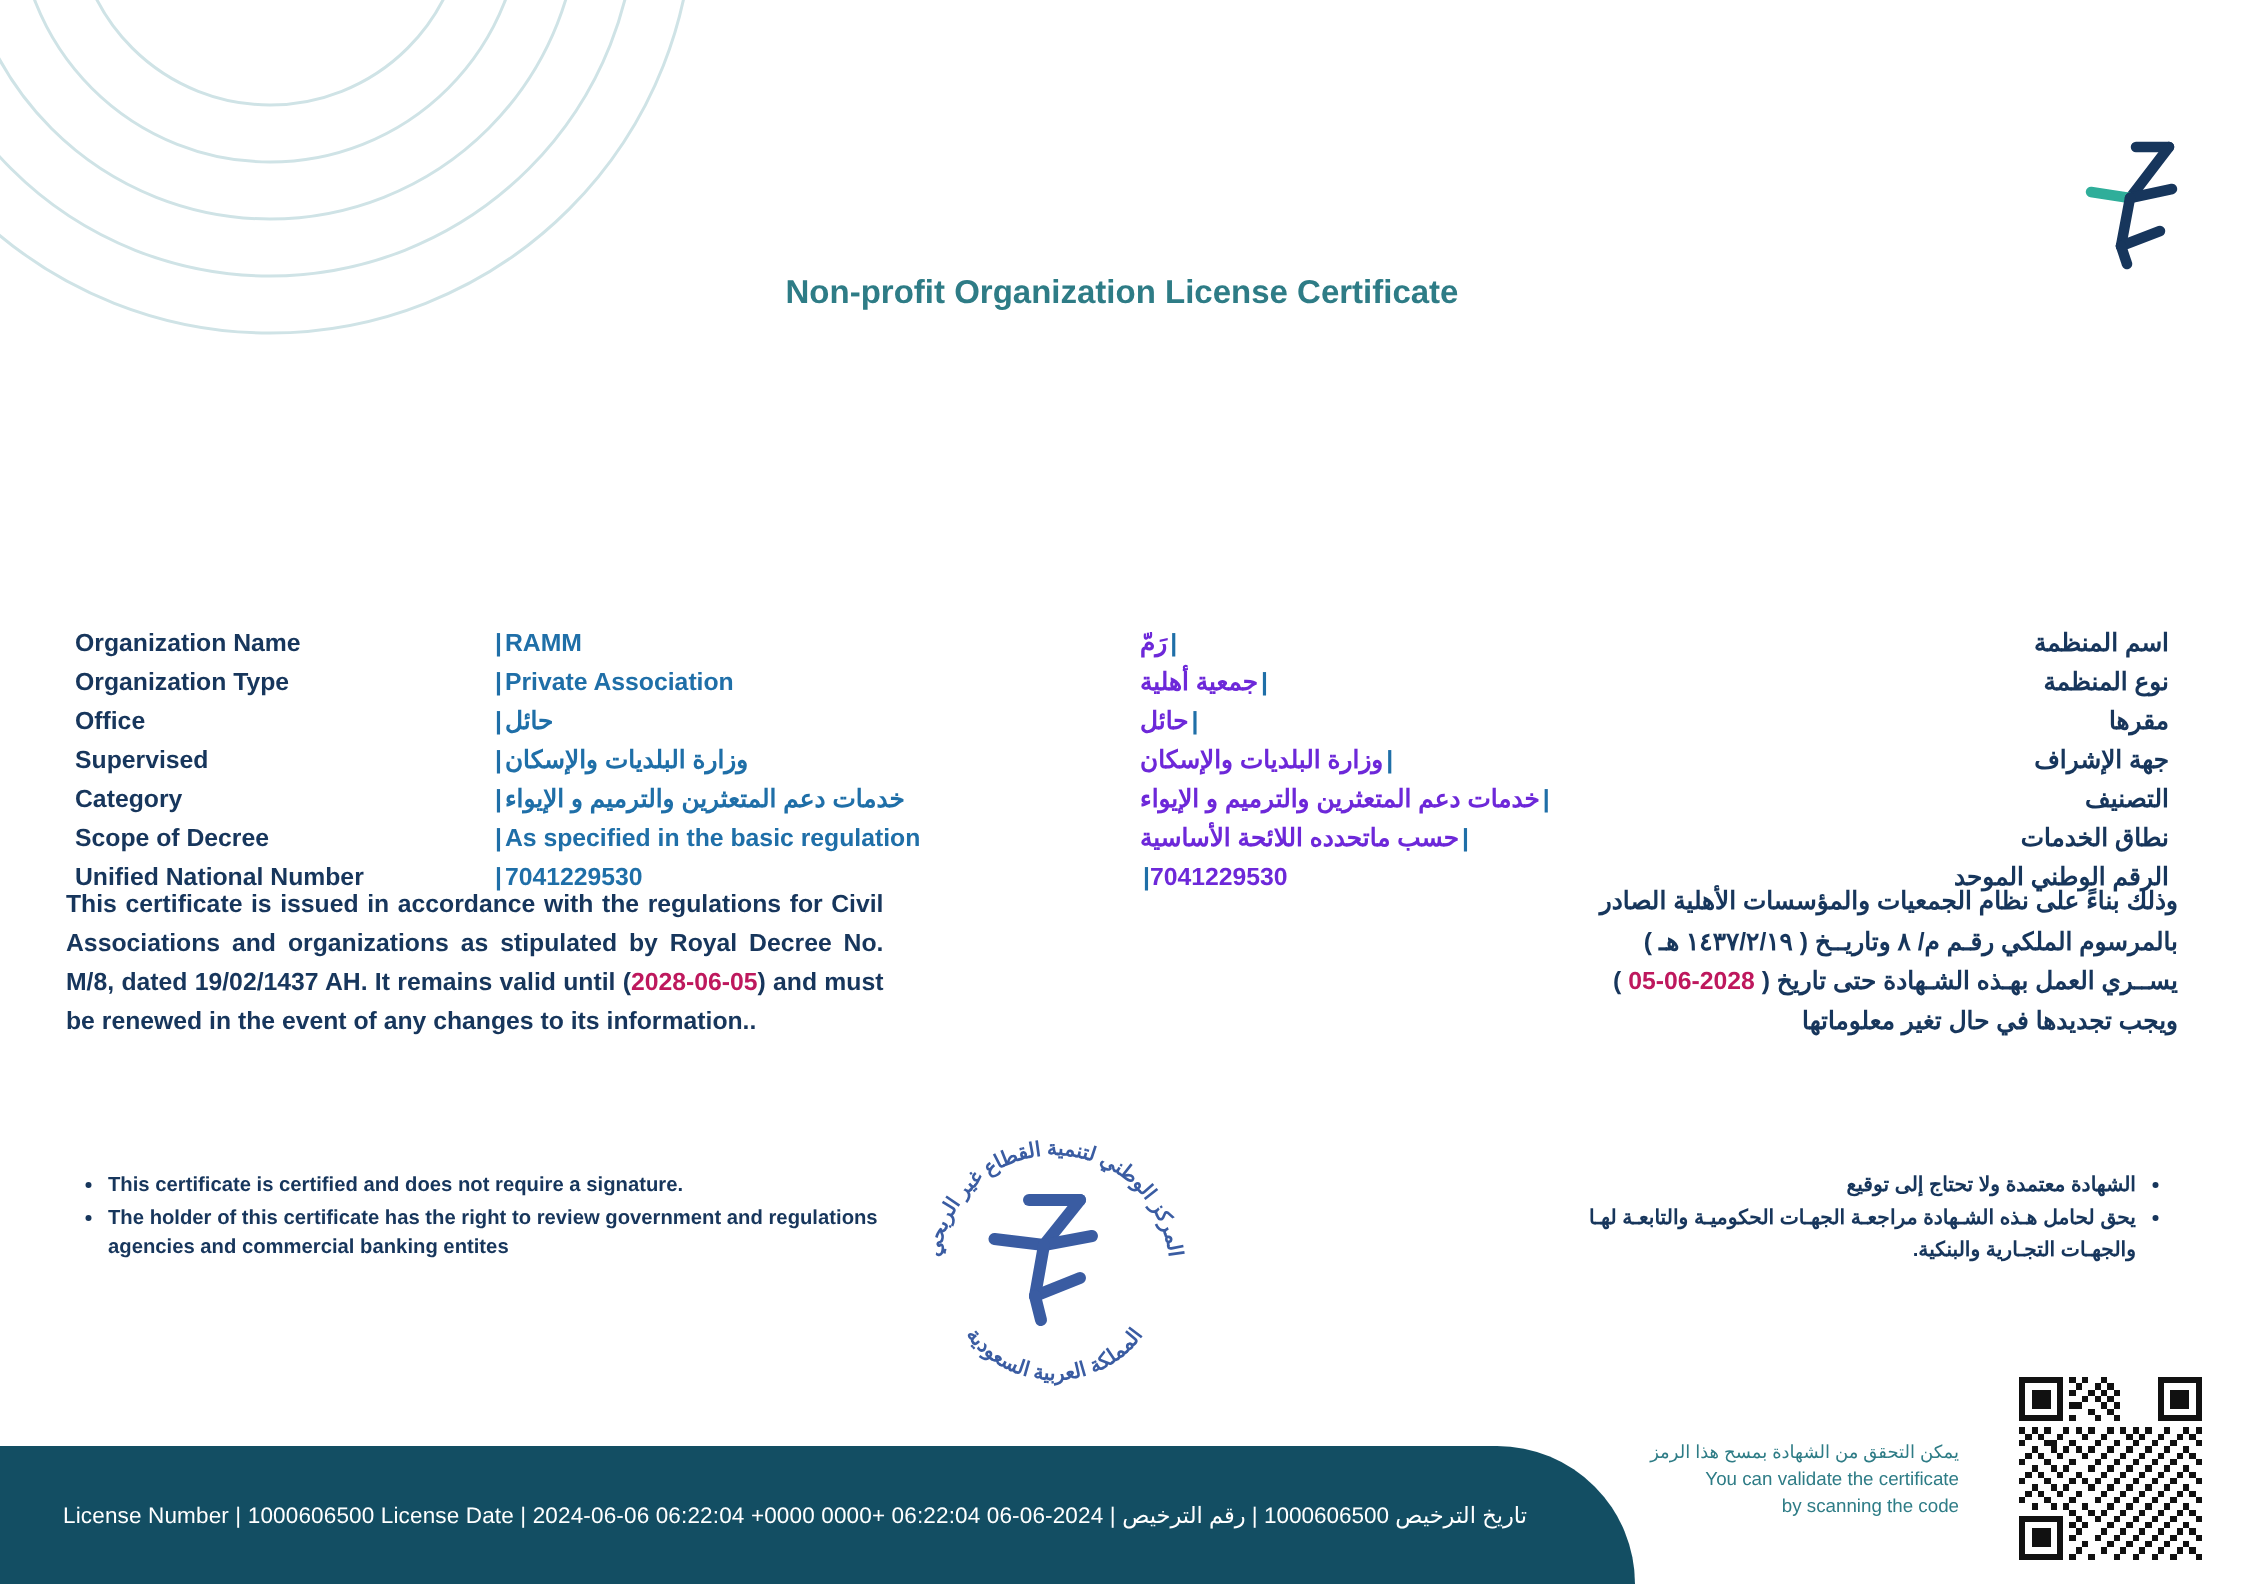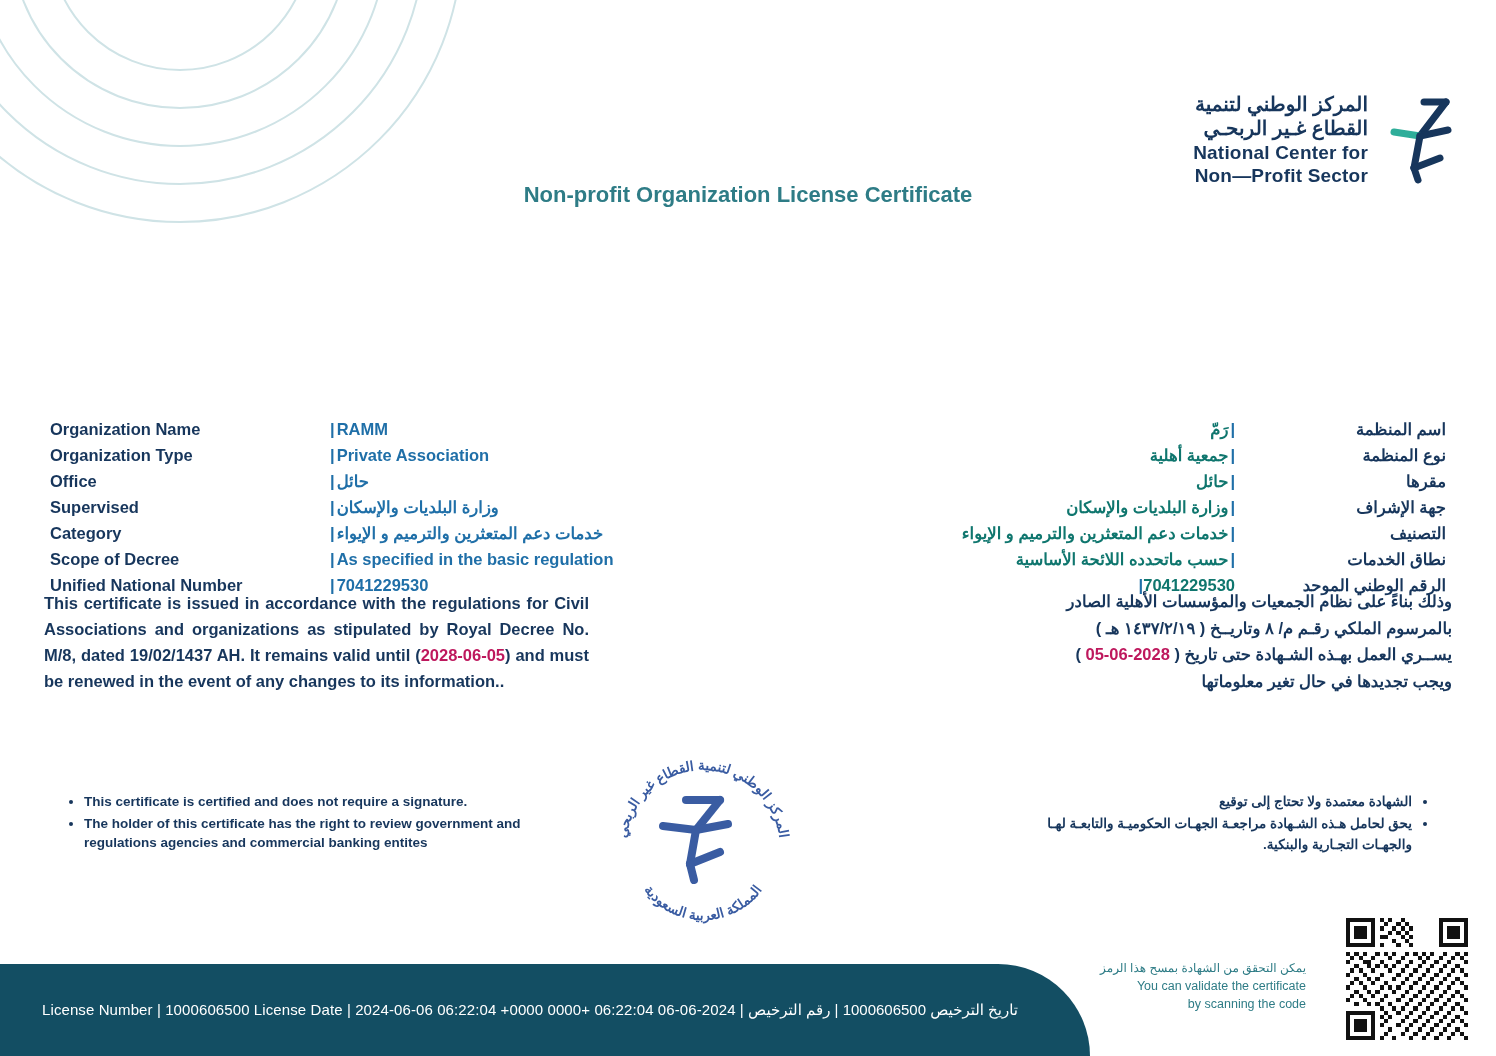--- a/index.html
+++ b/index.html
@@ -79,22 +79,22 @@
     align-items: baseline;
     height: 26px;
     font-size: 16.5px;
     font-weight: bold;
   }
   .c-en-label { width: 280px; color: #17365c; margin-top: 48px; }
   .c-en-value { width: 430px; color: #1f6fa8; white-space: nowrap; }
   .c-en-value::before { content: "|"; color: #1f6fa8; margin-right: 2px; }
   .c-ar-value {
     flex: 1;
-    text-align: right;
-    color: #0f766e;
+    text-align: left;
+    color: #6d28d9;
     direction: rtl;
     padding-right: 6px;
     white-space: nowrap;
     margin-top: 16px;
   }
   .c-ar-value::before { content: "|"; color: #1f6fa8; margin-left: 2px; }
   .c-ar-label {
     width: 205px;
     text-align: right;
     color: #17365c;
@@ -121,21 +121,21 @@
     font-weight: bold;
     line-height: 1.62;
     color: #17365c;
     direction: rtl;
     text-align: right;
   }
   .red { color: #be185d; }
 
   
   ul.bullets {
-    margin: 12px; padding: 0 0 0 22px;
+    margin: 0; padding: 0 0 0 22px;
     list-style: disc;
   }
   ul.bullets li { margin-bottom: 2px; }
   .notes-en {
     position: absolute;
     left: 50px; top: 780px;
     width: 545px;
     font-size: 13.5px;
     font-weight: bold;
     line-height: 1.45;
@@ -203,26 +203,20 @@
   <g fill="none" stroke="#cfe3e6" stroke-width="2">
     <circle cx="330" cy="170" r="130"></circle>
     <circle cx="330" cy="170" r="168"></circle>
     <circle cx="330" cy="170" r="206"></circle>
     <circle cx="330" cy="170" r="244"></circle>
     <circle cx="330" cy="170" r="282"></circle>
   </g>
 </svg>
 
 <div class="logo-block">
-  <div class="logo-text">
-    <div class="ar">المركز الوطني لتنمية</div>
-    <div class="ar">القطاع غـير الربحـي</div>
-    <div class="en">National Center for</div>
-    <div class="en">Non—Profit Sector</div>
-  </div>
   <svg class="logo-mark" viewBox="0 0 72 88">
     <g stroke-linecap="round" fill="none" stroke-width="7">
       <path d="M40 6 L62 6" stroke="#17365c"></path>
       <path d="M62 6 L36 40" stroke="#17365c"></path>
       <path d="M10 36 L36 40" stroke="#2fae9a"></path>
       <path d="M36 40 L64 34" stroke="#17365c"></path>
       <path d="M36 40 L30 72" stroke="#17365c"></path>
       <path d="M30 72 L56 62" stroke="#17365c"></path>
       <path d="M30 72 L34 84" stroke="#17365c"></path>
     </g>

